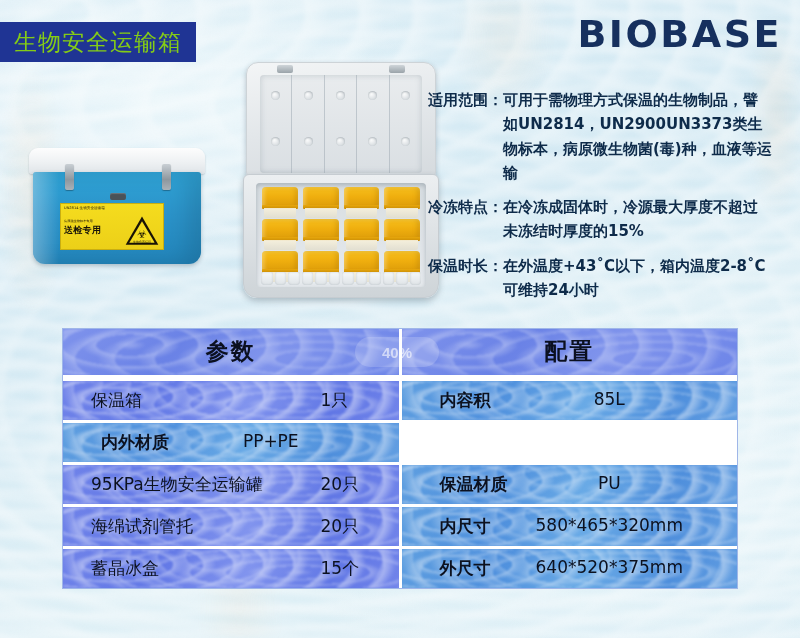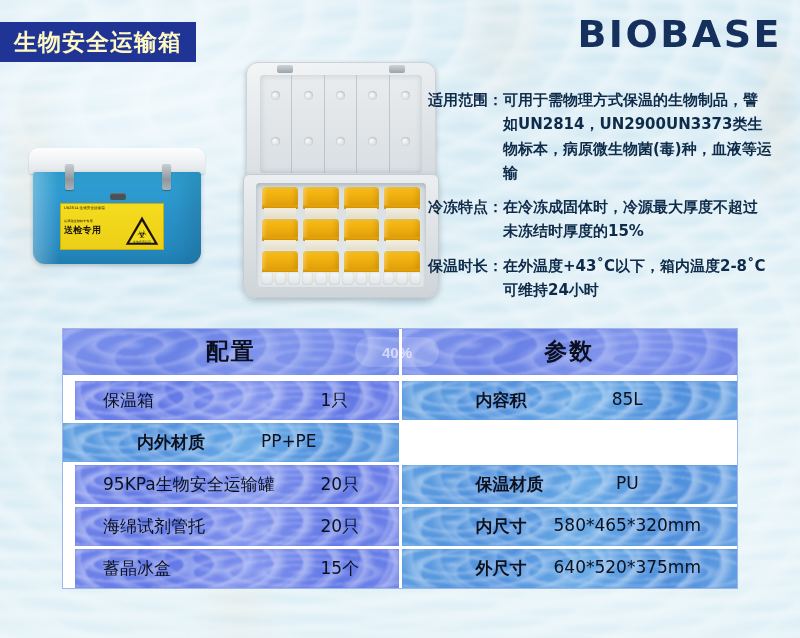--- a/index.html
+++ b/index.html
@@ -60,23 +60,23 @@
     left: 0;
     top: 22px;
     width: 196px;
     height: 40px;
     background: #1f3494;
     display: flex;
     align-items: center;
     justify-content: center;
   }
   .title-banner .t {
-    color: #fef9c3;
+    color: #84cc16;
     font-size: 23px;
-    font-weight: 700;
+    font-weight: 400;
     letter-spacing: 1px;
     white-space: nowrap;
     font-family: "DejaVu Sans", "Liberation Sans", sans-serif;
   }
 
   
   .brand {
     position: absolute;
     right: 18px;
     top: 12px;
@@ -469,21 +469,20 @@
     opacity: .5;
     background:
       repeating-radial-gradient(ellipse 60px 16px at 15% 40%, rgba(255,255,255,.75) 0px, rgba(255,255,255,0) 13px, rgba(255,255,255,0) 30px),
       repeating-radial-gradient(ellipse 80px 14px at 70% 60%, rgba(255,255,255,.6) 0px, rgba(255,255,255,0) 15px, rgba(255,255,255,0) 36px),
       repeating-radial-gradient(ellipse 45px 20px at 45% 20%, rgba(255,255,255,.5) 0px, rgba(255,255,255,0) 12px, rgba(255,255,255,0) 28px);
     filter: blur(1.1px);
     pointer-events: none;
   }
   .spec-half.left-half {
     background: linear-gradient(120deg, #7083e9 0%, #6278e6 30%, #8194ee 55%, #6177e5 80%, #7184ea 100%);
-    margin-left: 12px;
   }
   .spec-half .name,
   .spec-half .val {
     position: relative;
     padding: 8px 0;
     font-size: 17px;
     color: #0c111f;
     font-family: "DejaVu Sans", "Liberation Sans", sans-serif;
   }
   .spec-half .name {
@@ -491,21 +490,20 @@
     font-weight: 700;
   }
   .spec-half .val {
     text-align: left;
     font-weight: 400;
   }
   .spec-half.left-half .name { font-weight: 400; }
   .spec-half.left-half .val { font-weight: 400; }
   .spec-half.right-half {
     grid-template-columns: 110px 1fr;
-    padding-left: 36px;
   }
   .spec-half.right-half .name { padding-left: 38px; }
   .spec-half.right-half .val {
     text-align: center;
     padding-right: 30px;
   }
 </style>
 </head>
 <body>
 
@@ -667,25 +665,25 @@
     </div>
   </div>
 
   <div class="spec-table">
 
     <div class="watermark">40%</div>
 
     <div class="spec-head">
       <div class="cell">
         <div class="caustic"></div>
+        <div class="txt">参数</div>
+      </div>
+      <div class="cell">
+        <div class="caustic"></div>
         <div class="txt">配置</div>
-      </div>
-      <div class="cell">
-        <div class="caustic"></div>
-        <div class="txt">参数</div>
       </div>
     </div>
 
     <div class="spec-row">
       <div class="spec-half left-half">
         <div class="caustic"></div>
         <div class="name">保温箱</div>
         <div class="val">1只</div>
       </div>
       <div class="spec-half right-half">

